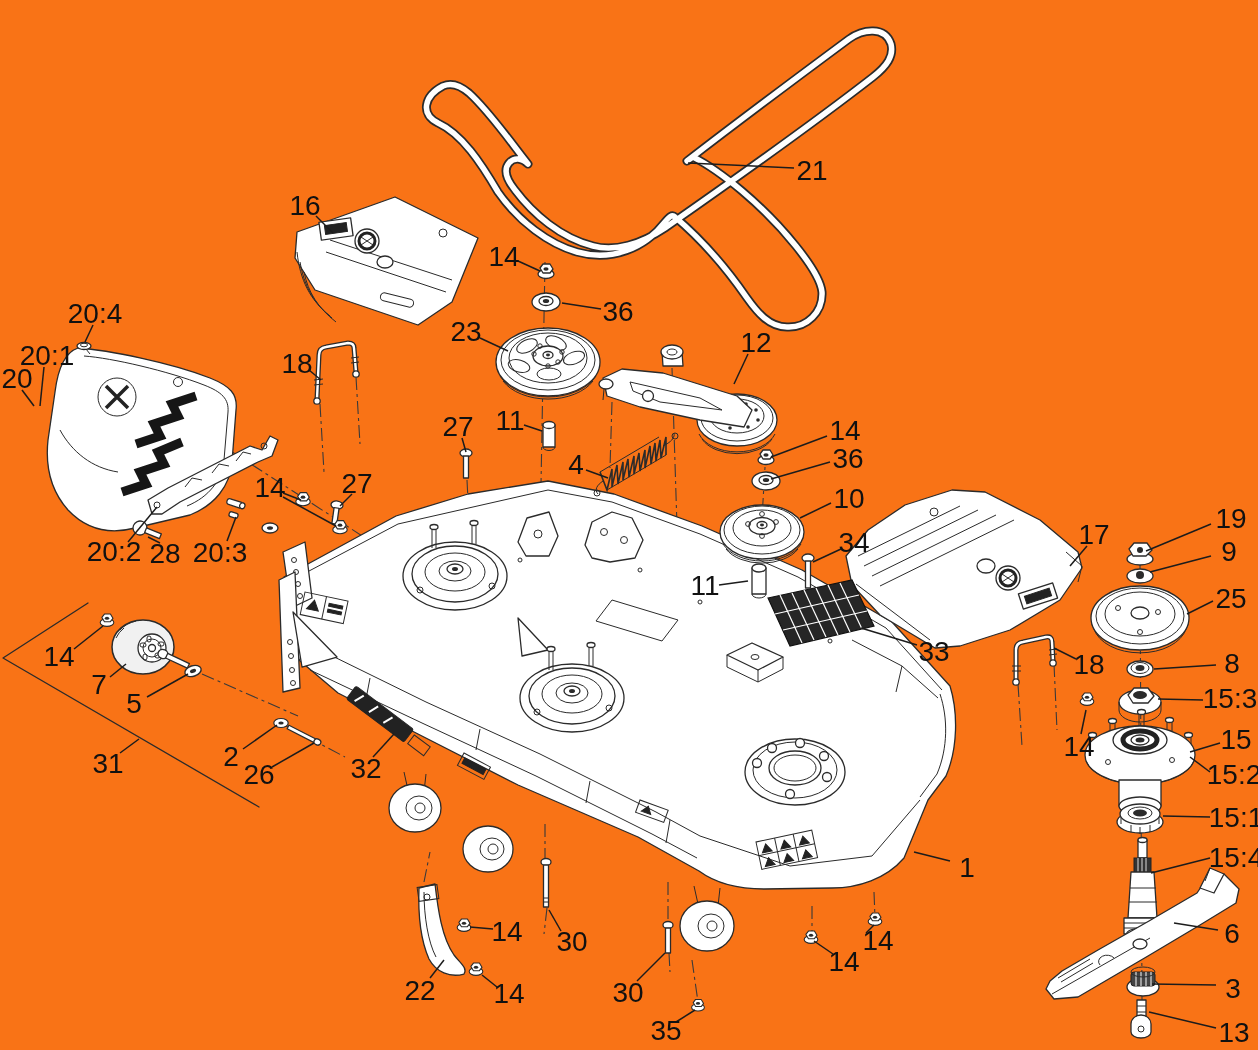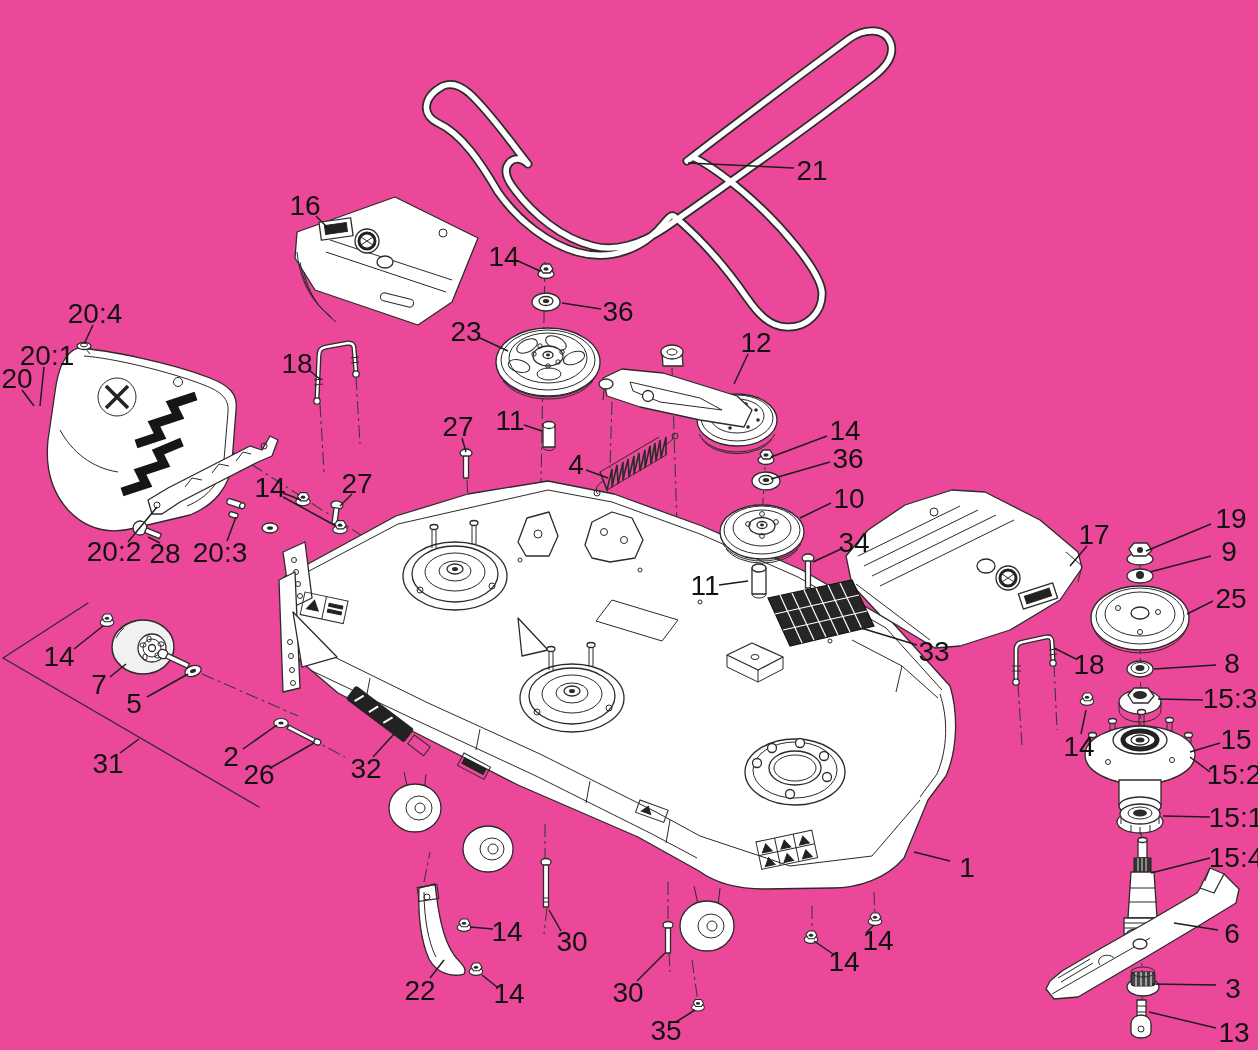--- a/index.html
+++ b/index.html
@@ -1,16 +1,16 @@
 <!DOCTYPE html>
 <html><head>
 <meta charset="utf-8">
 <style>
   html,body{margin:0;padding:0;background:#fff;}
-  .stage{position:relative;width:1258px;height:1050px;background:#ec4899;overflow:hidden;
+  .stage{position:relative;width:1258px;height:1050px;background:#f97316;overflow:hidden;
          font-family:"Liberation Sans", sans-serif;}
   svg{display:block}
   .ln{stroke:#2b2b2b;stroke-width:1.3;fill:none;stroke-linejoin:round;stroke-linecap:round}
   .lnw{stroke:#2b2b2b;stroke-width:1.3;fill:#fff;stroke-linejoin:round}
   .lnt{stroke:#2b2b2b;stroke-width:1;fill:none}
   .dark{fill:#222;stroke:#222}
   .axis{stroke:#3a3a3a;stroke-width:1.1;fill:none;stroke-dasharray:13 4 3 4}
   .callout-text{font:28px "Liberation Sans", sans-serif;fill:#111}
   .lead{stroke:#1c1c1c;stroke-width:1.5;fill:none}
 </style>

